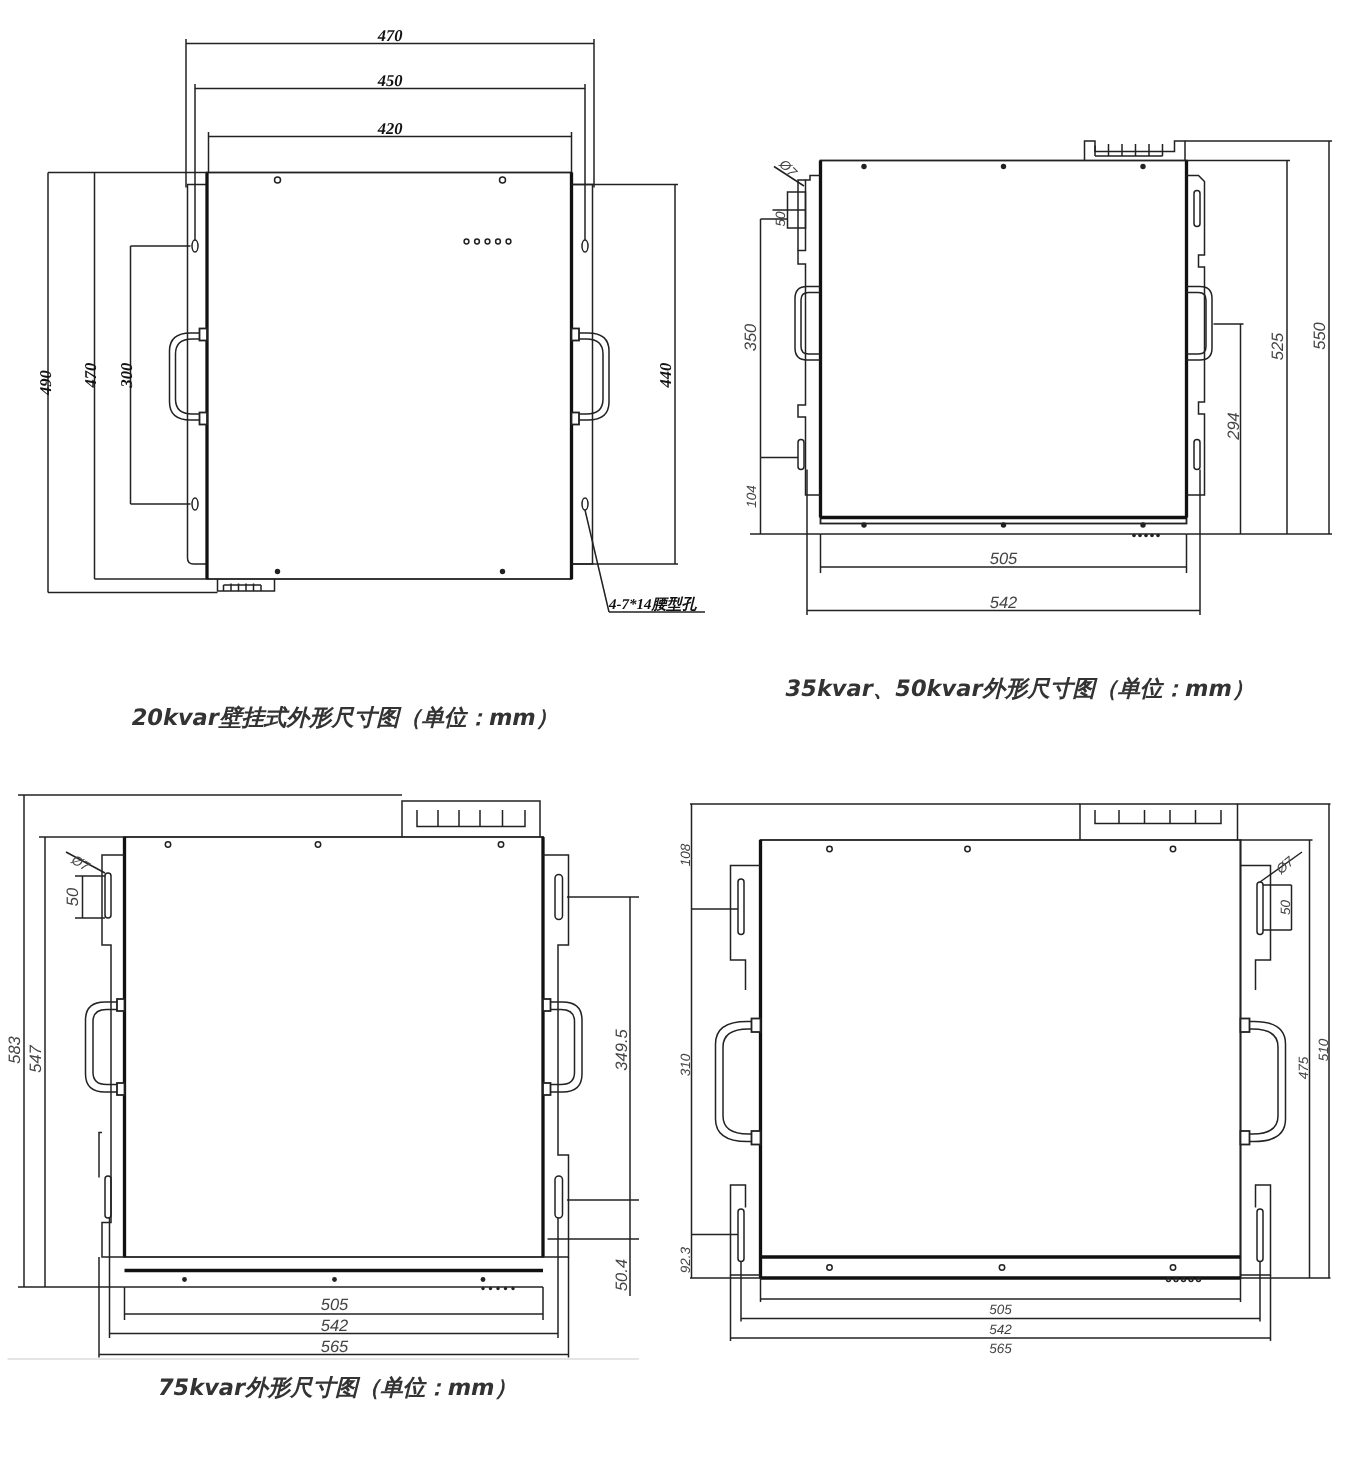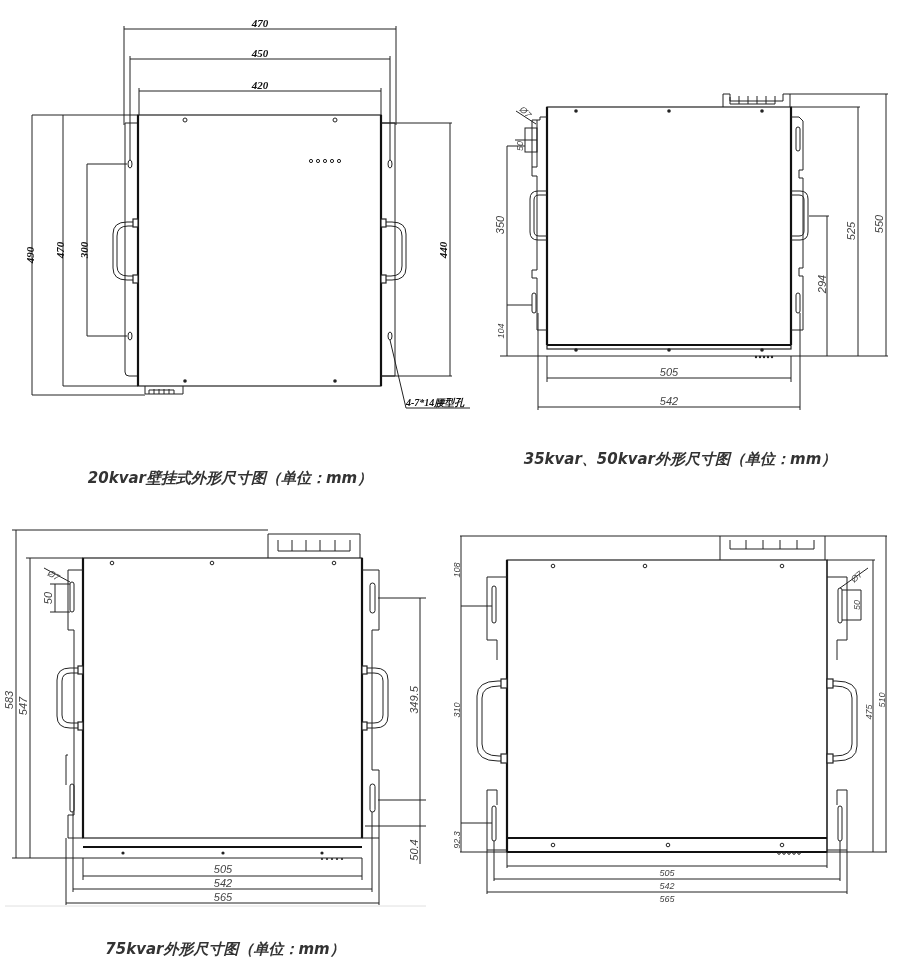--- a/index.html
+++ b/index.html
@@ -248,21 +248,21 @@
     <line class="ln" x1="372" y1="292" x2="372" y2="372"></line>
     <line class="ln" x1="73" y1="369" x2="372" y2="369"></line>
     <line class="ln" x1="66" y1="318" x2="66" y2="385"></line>
     <line class="ln" x1="379" y1="318" x2="379" y2="385"></line>
     <line class="ln" x1="66" y1="383" x2="379" y2="383"></line>
     <line class="lnG" x1="5" y1="386" x2="426" y2="386" style="stroke:#ddd"></line>
     <text class="dimL" x="223" y="353" text-anchor="middle">505</text>
     <text class="dimL" x="223" y="367" text-anchor="middle">542</text>
     <text class="dimL" x="223" y="381" text-anchor="middle">565</text>
   </svg>
-  <div class="caption" style="left:0;width:450px;top:420px;">75kvar外形尺寸图（单位：mm）</div>
+  <div class="caption" style="left:0;width:450px;top:396px;">75kvar外形尺寸图（单位：mm）</div>
 </div>
 
 <div class="panel" style="left:450px;top:520px;width:450px;height:455px;">
   <svg width="450" height="455">
 
     <path class="ln" d="M270 40 L270 16 L375 16 L375 40"></path>
     <path class="ln" d="M280 20 L280 29 L364 29 L364 20 M296 20 L296 29 M313 20 L313 29 M330 20 L330 29 M347 20 L347 29"></path>
 
     <rect class="box" x="57" y="40" width="320" height="292"></rect>
     <line class="lnT" x1="57" y1="40" x2="57" y2="332"></line>

